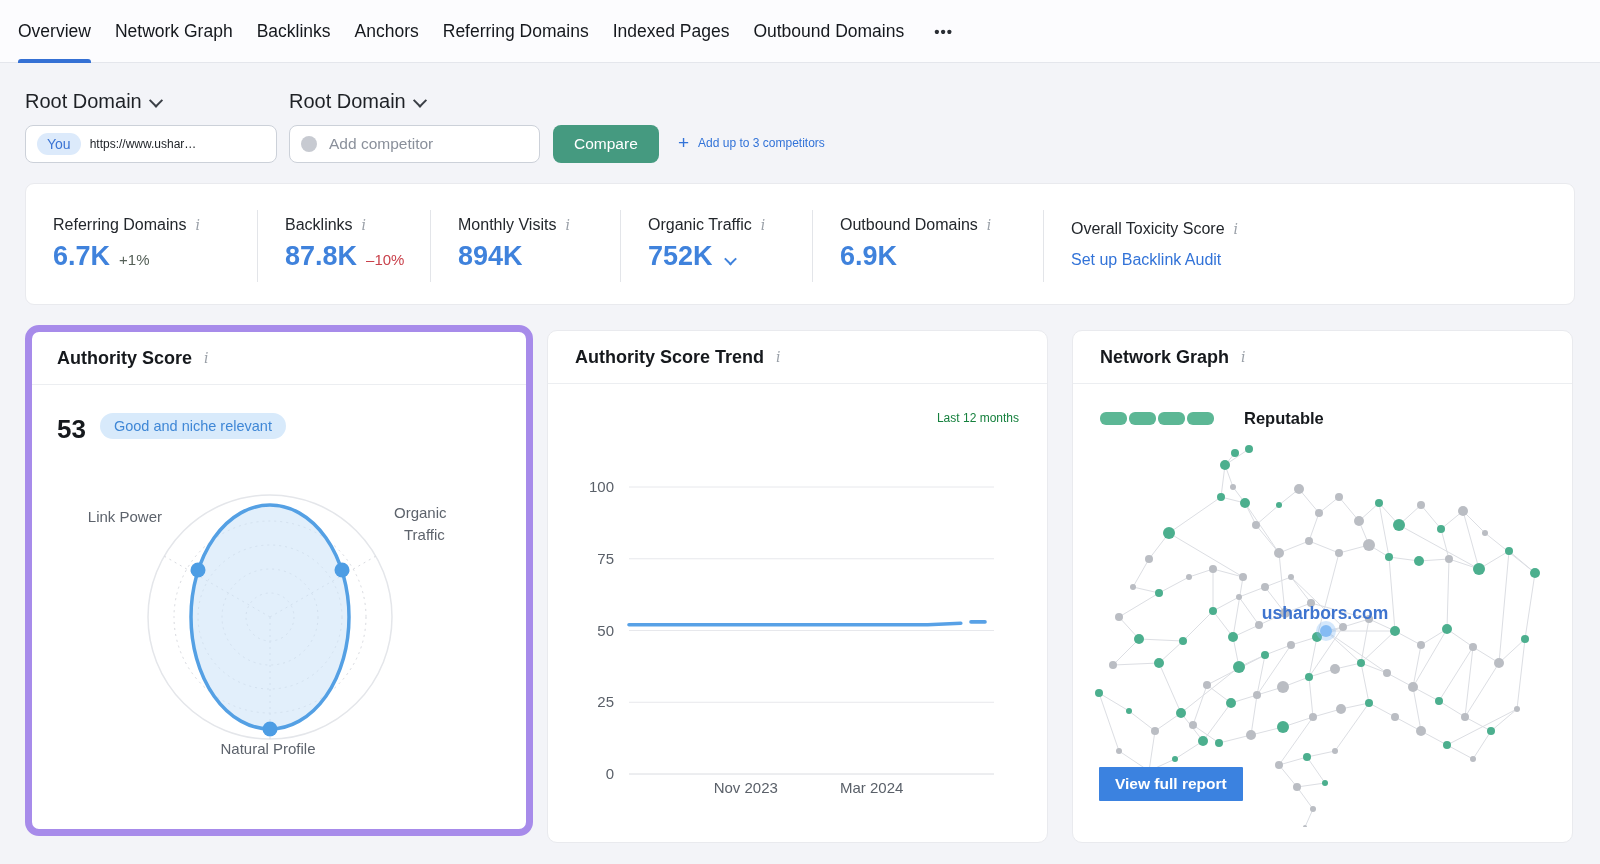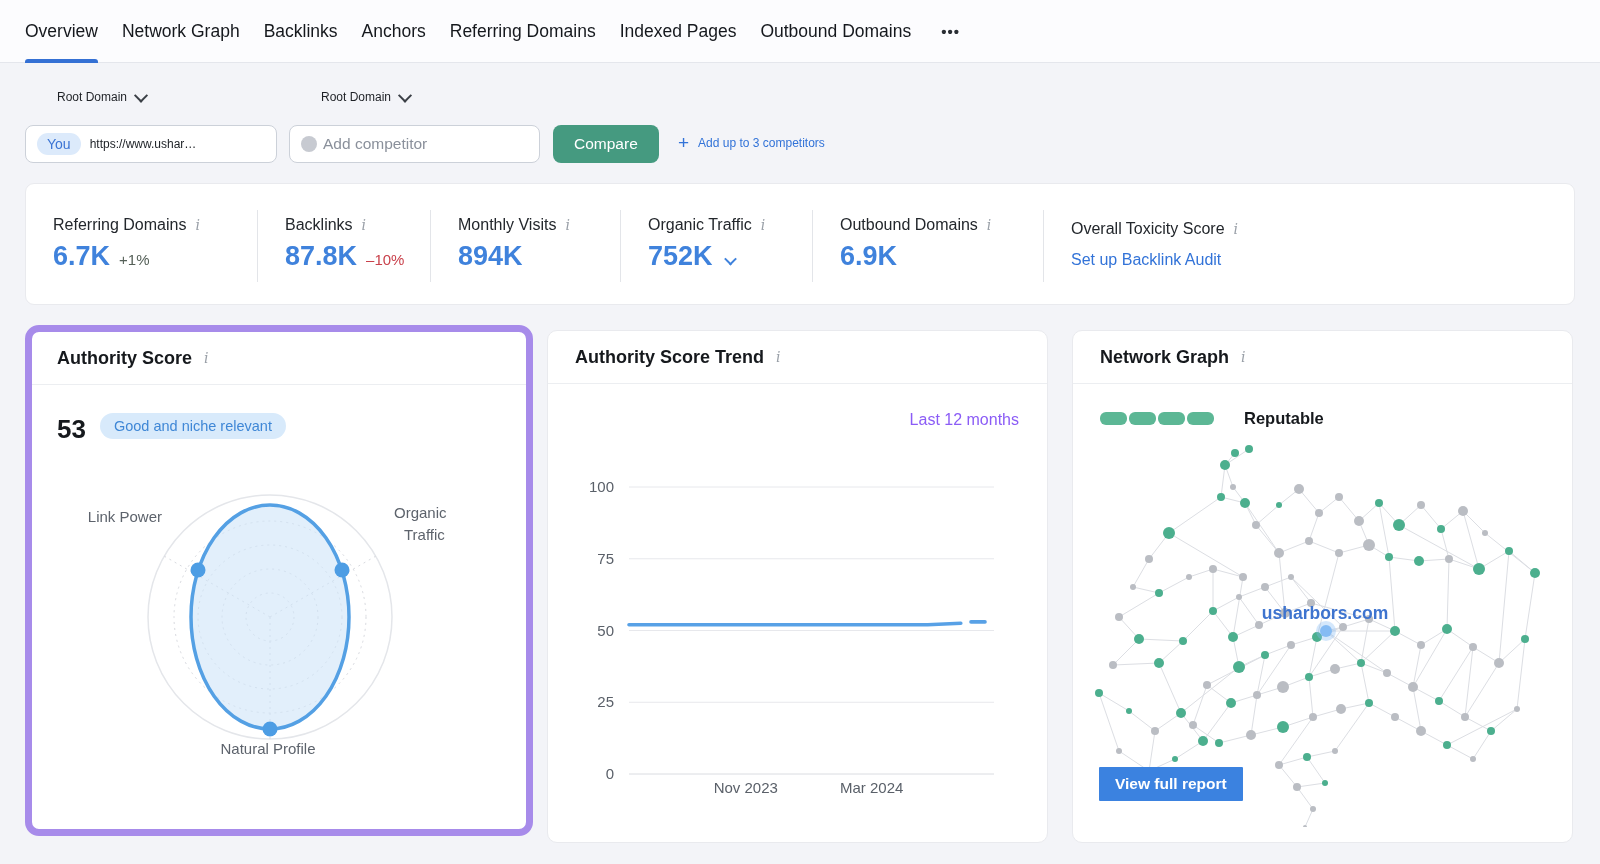--- a/index.html
+++ b/index.html
@@ -1,42 +1,42 @@
 <!DOCTYPE html>
 <html><head>
 <meta charset="utf-8">
 <style>
   html,body{margin:0;padding:0;background:#f3f4f8;font-family:"Liberation Sans",sans-serif;}
   .page{position:relative;width:1600px;height:864px;background:#f3f4f8;overflow:hidden;}
 
   
   .topnav{position:absolute;top:0;left:0;width:1600px;height:63px;background:#fcfcfe;
     border-bottom:1px solid #e4e6ec;box-sizing:border-box;display:flex;align-items:stretch;
-    padding-left:25px;gap:24px;}
+    padding-left:18px;gap:24px;}
   .tab{display:flex;align-items:center;font-size:17.5px;color:#15181d;position:relative;white-space:nowrap;cursor:pointer;}
   .tab.active::after{content:"";position:absolute;left:0;right:0;bottom:-1px;height:4px;background:#3470d4;border-radius:3px 3px 0 0;}
   .tab-more{display:flex;align-items:center;font-size:15px;font-weight:bold;color:#2a2e34;letter-spacing:1px;cursor:pointer;padding:0 6px;}
 
   
-  .scope{position:absolute;display:flex;align-items:center;gap:9px;font-size:12px;color:#1e2126;font-weight:500;cursor:pointer;margin-left:32px;}
+  .scope{position:absolute;display:flex;align-items:center;gap:9px;font-size:20px;color:#1e2126;font-weight:500;cursor:pointer;}
   .scope-you{left:25px;top:90px;}
   .scope-comp{left:289px;top:90px;}
   .chev{width:8px;height:8px;border-right:2px solid #3a3f46;border-bottom:2px solid #3a3f46;
     transform:rotate(45deg) translate(-1px,-1px);display:inline-block;}
   .chev.blue{border-color:#3f82dc;width:7px;height:7px;}
 
   .you-input{position:absolute;left:25px;top:125px;width:252px;height:38px;background:#fff;
     border:1px solid #ccd1d9;border-radius:8px;box-sizing:border-box;display:flex;align-items:center;
     padding:0 11px;gap:9px;cursor:text;}
   .you-pill{background:#dceafb;color:#3b74d4;font-size:14px;padding:3px 10px;border-radius:11px;}
   .you-val{font-size:12px;color:#1c2025;white-space:nowrap;overflow:hidden;}
 
   .comp-input{position:absolute;left:289px;top:125px;width:251px;height:38px;background:#fff;
     border:1px solid #ccd1d9;border-radius:8px;box-sizing:border-box;display:flex;align-items:center;
-    padding:0 11px;gap:4px;}
+    padding:0 11px;gap:10px;}
   .comp-dot{width:16px;height:16px;border-radius:50%;background:#c7cad1;flex:0 0 auto;}
   .comp-input input{border:none;outline:none;font-size:15.5px;color:#1c2025;width:100%;font-family:inherit;background:transparent;}
   .comp-input input::placeholder{color:#8a909b;}
 
   .compare-btn{position:absolute;left:553px;top:125px;height:38px;padding:0 21px;background:#459a80;
     color:#fff;font-size:15.5px;border:none;border-radius:8px;cursor:pointer;font-family:inherit;}
   .add-comp{position:absolute;left:678px;top:133px;display:flex;align-items:center;gap:9px;cursor:pointer;}
   .add-plus{color:#3273d8;font-size:19px;line-height:1;}
   .add-text{color:#3273d8;font-size:12px;}
 
@@ -61,21 +61,21 @@
   .card-title{font-size:18px;font-weight:bold;color:#16191d;}
 
   .as-frame{position:absolute;left:25px;top:325px;width:508px;height:511px;background:#fff;
     border:7px solid #a78bea;border-radius:14px;box-sizing:border-box;}
   .as-score-row{display:flex;align-items:center;gap:14px;padding:21px 25px 0;}
   .as-score{font-size:26px;font-weight:bold;color:#16191d;margin-top:8px;}
   .as-badge{background:#d8eafb;color:#3f87d6;font-size:14.5px;padding:5px 14px;border-radius:14px;}
   .radar-svg{position:absolute;left:0;top:118px;}
 
   .trend-card{left:547px;top:330px;width:501px;height:513px;}
-  .range-label{position:absolute;right:28px;top:80px;font-size:16px;color:#8b5cf6;text-align:center;}
+  .range-label{position:absolute;right:28px;top:80px;font-size:12px;color:#15803d;text-align:center;}
   .trend-svg{position:absolute;left:0;top:110px;}
 
   .net-card{left:1072px;top:330px;width:501px;height:513px;}
   .net-legend{position:absolute;left:27px;top:78px;display:flex;align-items:center;gap:16px;}
   .seg{width:27px;height:13px;background:#5cb795;border-radius:6px;margin-right:2px;}
   .net-legend-label{font-size:16.5px;font-weight:bold;color:#16191d;margin-left:12px;}
   .net-svg{position:absolute;left:0;top:110px;}
   .net-btn{position:absolute;left:26px;top:436px;background:#3b82e0;color:#fff;border:none;
     border-radius:1px;font-size:15.5px;font-weight:bold;padding:8px 16px;cursor:pointer;font-family:inherit;}
 </style>

